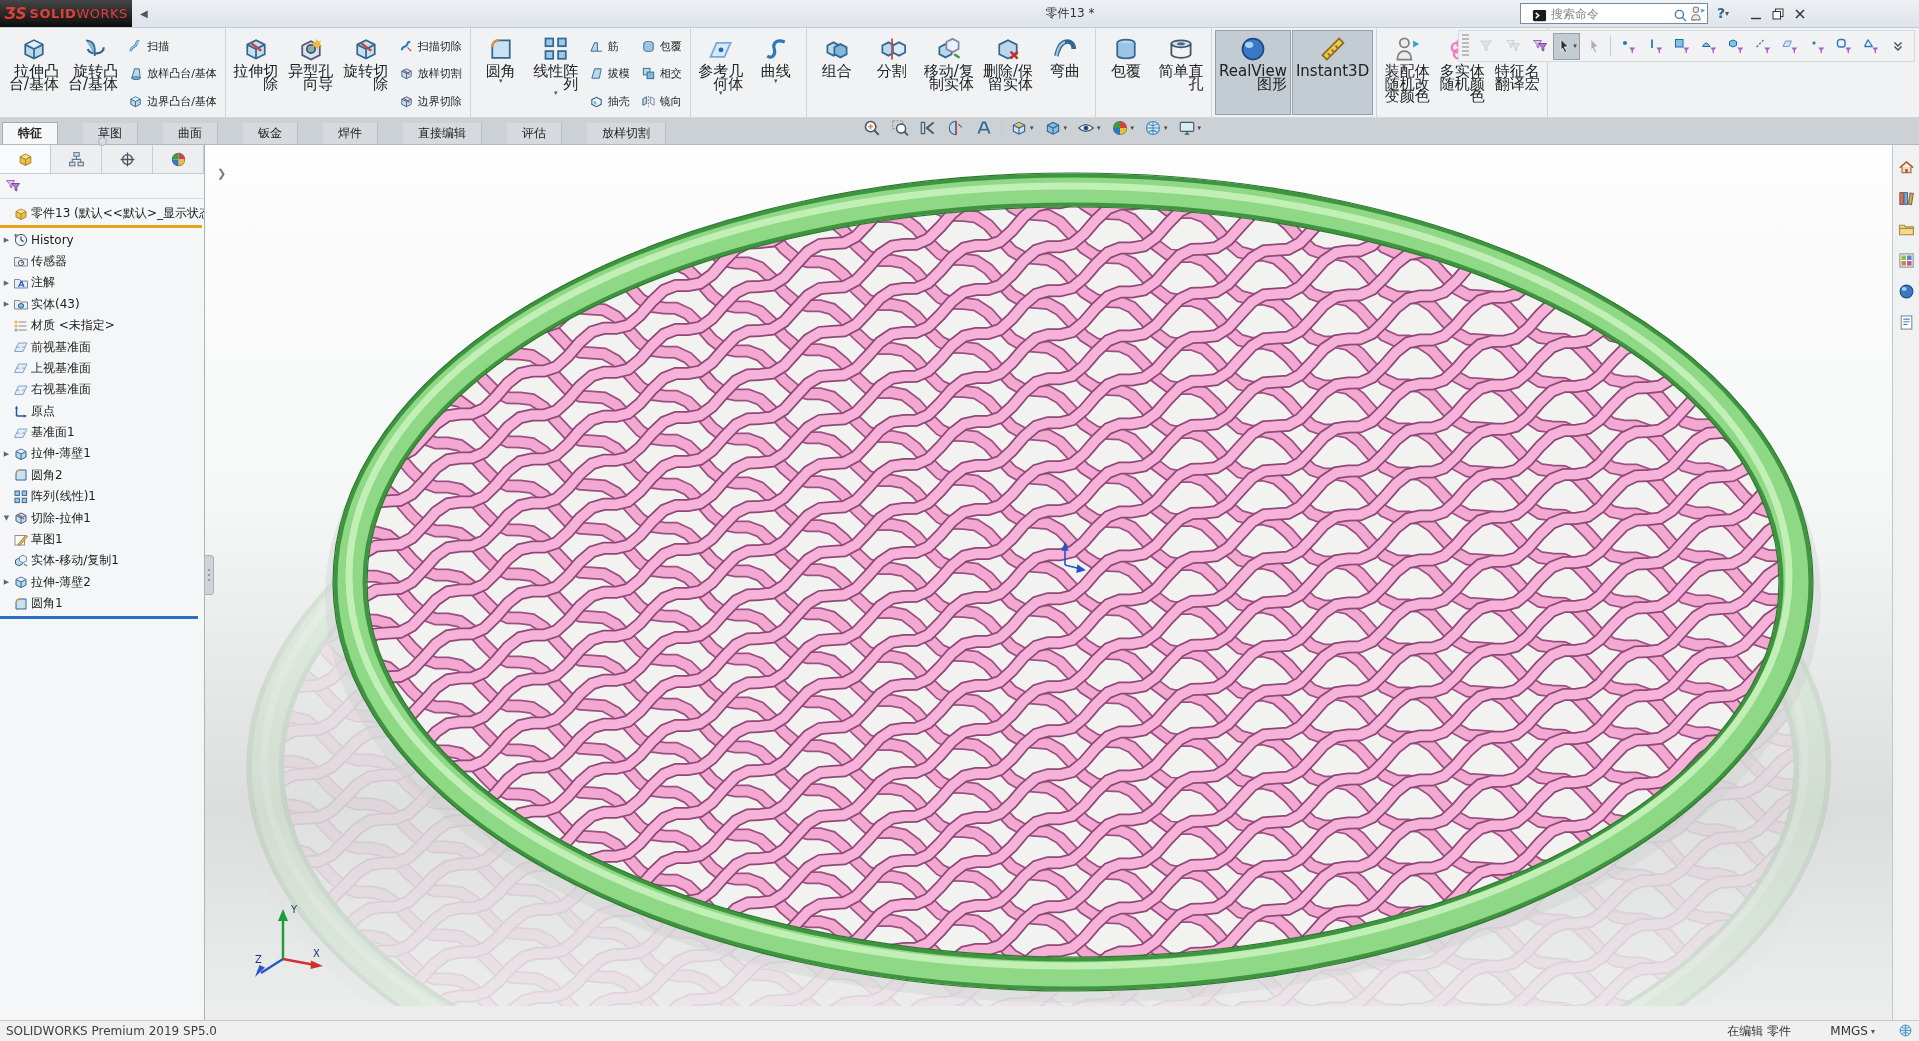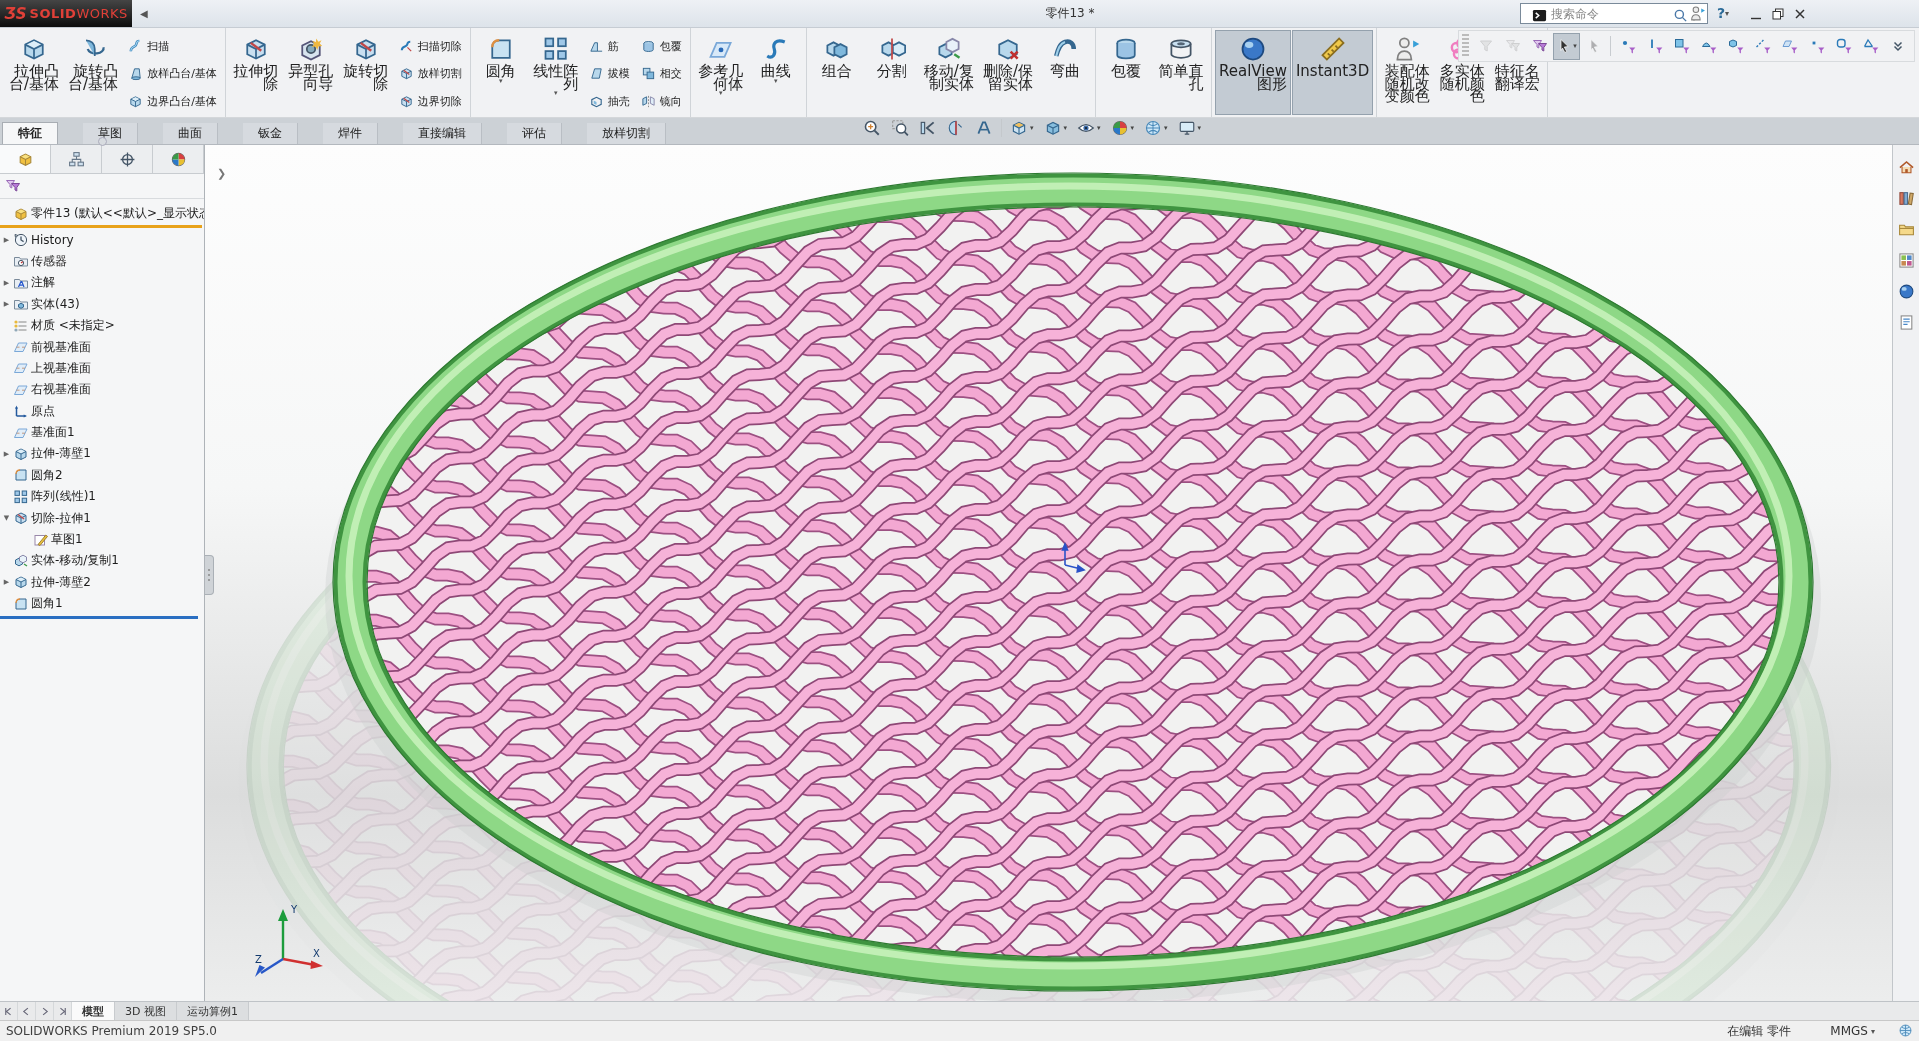--- a/index.html
+++ b/index.html
@@ -62,21 +62,21 @@
   .ptabs{height:28px;display:flex;border-bottom:1px solid #c8ccd0;background:#eceef0;}
   .ptab{width:51px;display:flex;align-items:center;justify-content:center;border-right:1px solid #c8ccd0;}
   .ptab.on{background:#f9fafb;}
   .pdot{position:absolute;left:98px;top:-8px;width:7px;height:7px;border-radius:50%;background:#d8dce0;border:1px solid #aab;}
   .pfilter{height:24px;display:flex;align-items:center;padding:0 5px;border-bottom:1px solid #d8dbde;gap:4px;}
   .tree{flex:1;overflow:hidden;padding-top:4px;}
   .trow{display:flex;align-items:center;height:21.4px;white-space:nowrap;}
   .tarrow{width:13px;text-align:center;font-size:7px;color:#666;flex:0 0 13px;}
   .ticon{width:18px;flex:0 0 18px;display:flex;align-items:center;}
   .tlab{font-size:12px;color:#1c1c1c;overflow:hidden;}
-  .trow.child{padding-left:20px;}
+  .trow.child{padding-left:0;}
   .freezebar{height:3px;background:#e8a21a;margin:1px 2px 1px 0;}
   .rollbackbar{height:3px;background:#2a6fc2;margin:2px 6px 0 0;}
 
   
   .viewport{flex:1;position:relative;overflow:hidden;
             background:linear-gradient(180deg,#fdfdfd 0%,#f6f7f7 40%,#dcdddd 76%,#e7e8e8 92%,#eceded 100%);}
   .viewport svg.model{position:absolute;left:0;top:0;}
   .flyout-arrow{position:absolute;left:12px;top:22px;color:#777;font-size:11px;}
   .splithandle{position:absolute;left:0;top:410px;width:8px;height:38px;background:#cfd3d7;border:1px solid #aab0b6;border-left:none;
                border-radius:0 4px 4px 0;display:flex;flex-direction:column;align-items:center;justify-content:center;gap:3px;}
@@ -1236,45 +1236,20 @@
         </div>
         <div class="tpbtn">
           <svg class="ic" viewBox="0 0 16 16" width="17" height="17">
             <rect x="3" y="1.8" width="10" height="12.4" fill="#fff" stroke="#888"></rect>
             <path d="M5 4.8h6M5 7.3h6M5 9.8h4" stroke="#4888c8" stroke-width="1.1"></path>
           </svg>
         </div>
       </aside>
   </div>
 
-  <div class="bottombar" id="bottomBar">
-      <div class="bnav">
-        <svg class="ic" viewBox="0 0 16 16" width="11" height="11">
-          <path d="M11 3 5 8l6 5M4 3v10" fill="none" stroke="#667" stroke-width="1.6"></path>
-        </svg>
-      </div>
-      <div class="bnav">
-        <svg class="ic" viewBox="0 0 16 16" width="11" height="11">
-          <path d="M10 3 4 8l6 5" fill="none" stroke="#667" stroke-width="1.6"></path>
-        </svg>
-      </div>
-      <div class="bnav">
-        <svg class="ic" viewBox="0 0 16 16" width="11" height="11">
-          <path d="M6 3l6 5-6 5" fill="none" stroke="#667" stroke-width="1.6"></path>
-        </svg>
-      </div>
-      <div class="bnav">
-        <svg class="ic" viewBox="0 0 16 16" width="11" height="11">
-          <path d="M5 3l6 5-6 5M12 3v10" fill="none" stroke="#667" stroke-width="1.6"></path>
-        </svg>
-      </div>
-      <div class="btab on">模型</div>
-      <div class="btab">3D 视图</div>
-      <div class="btab">运动算例1</div>
-    </div>
 
   <div class="statusbar">
     <span class="sb-left">SOLIDWORKS Premium 2019 SP5.0</span>
     <span class="sb-edit">在编辑 零件</span>
     <span class="sb-units">
         <span>MMGS</span>
         <span class="smalldd">▾</span>
       </span>
     <span class="sb-globe" id="sbGlobe">
         <svg class="ic" viewBox="0 0 16 16" width="15" height="15">

